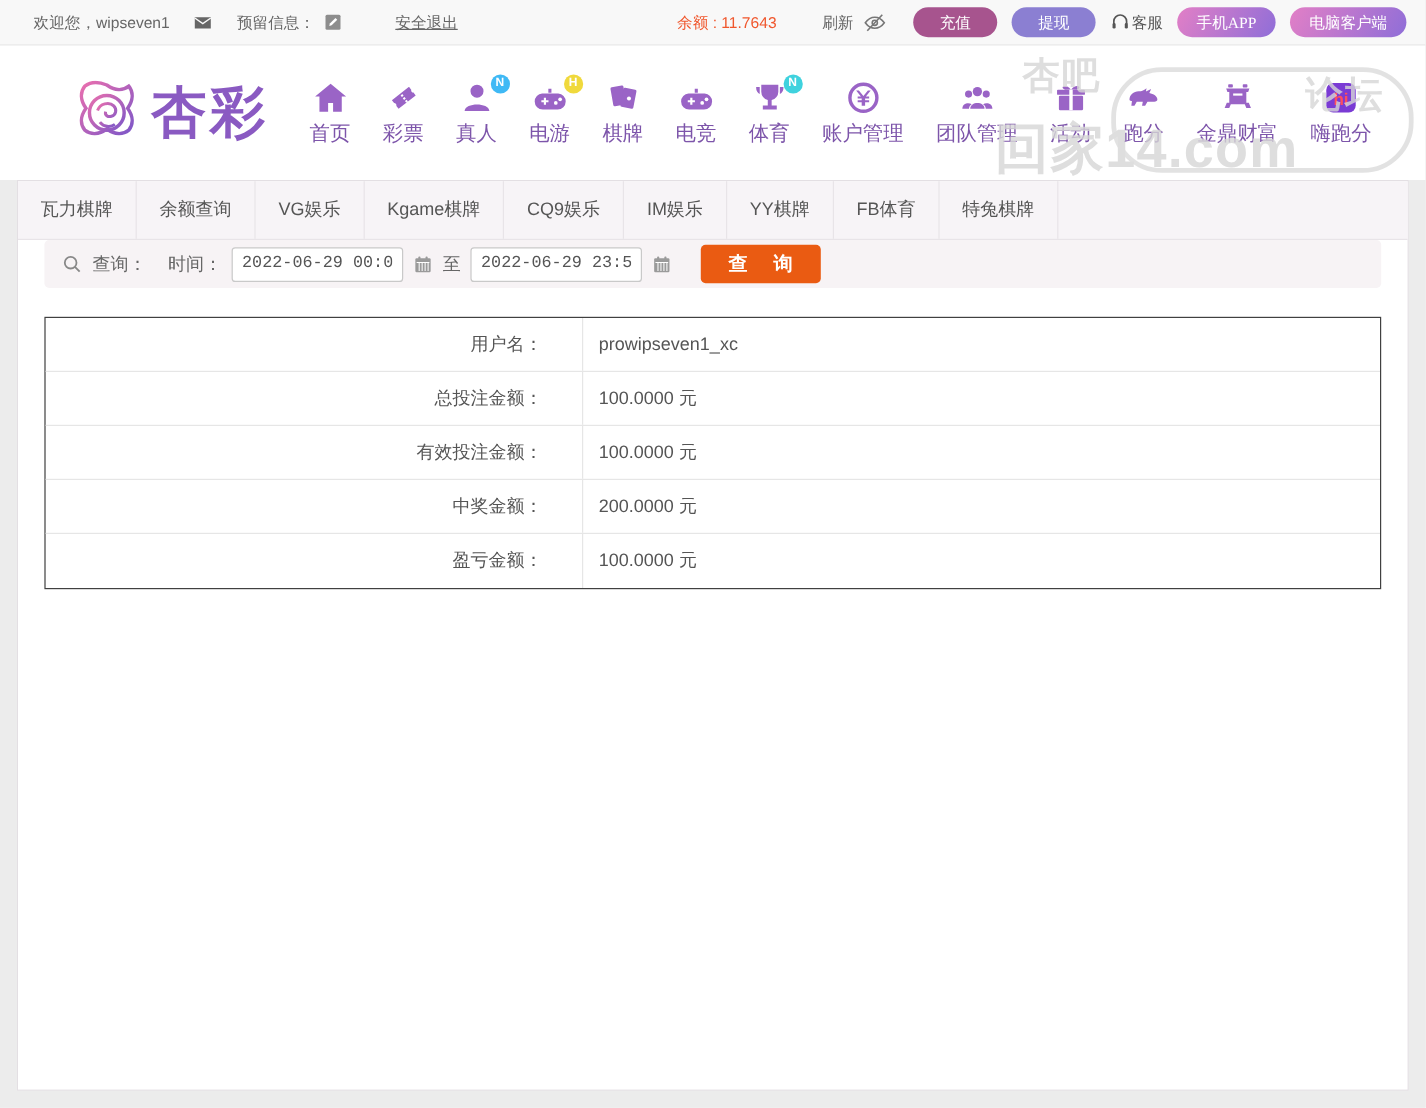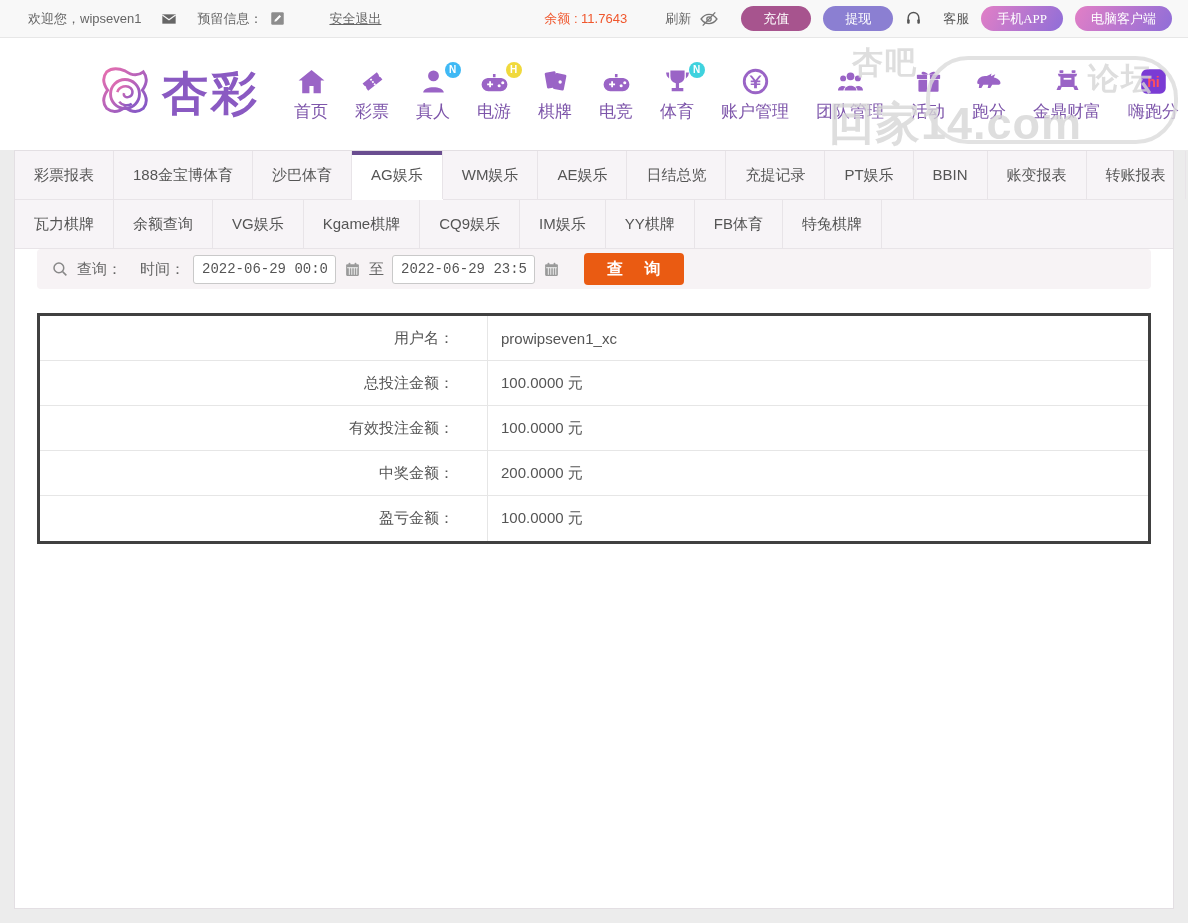--- a/index.html
+++ b/index.html
@@ -13,26 +13,26 @@
   .topbar .left { display:flex; align-items:center; gap:20px; }
   .topbar .right { margin-left:auto; display:flex; align-items:center; gap:12px; }
   .ico { display:inline-flex; align-items:center; justify-content:center; }
   .logout { text-decoration:underline; color:#666; cursor:pointer; }
   .balance { color:var(--balance,#f0572d); margin-right:26px; }
   .pill { border:none; color:#fff; font-size:13px; height:25px; padding:0 22px;
     border-radius:13px; cursor:pointer; font-family:Liberation Serif, serif; }
   .pill.recharge { background:var(--recharge-btn,#a7548e); }
   .pill.withdraw { background:var(--withdraw-btn,#8b7fd2); }
   .pill.grad { background:linear-gradient(120deg,var(--grad-pink,#e27fc6),var(--grad-purple,#8f6ed8)); padding:0 16px; }
-  .service { display:flex; align-items:center; gap:21px; color:#555; cursor:pointer; }
+  .service { display:flex; align-items:center; gap:1px; color:#555; cursor:pointer; }
   .refresh-wrap { display:flex; align-items:center; gap:8px; margin-right:10px; }
 
   
   .header { height:112px; background:#fff; display:flex; align-items:center;
-    padding-left:98px; position:relative; }
+    padding-left:62px; position:relative; }
   .logo { display:flex; align-items:center; gap:10px; flex:0 0 auto; }
   .logo-text { font-size:46px; font-weight:bold; color:var(--logo,#8a5ac2); letter-spacing:3px; }
   .nav { display:flex; align-items:flex-end; gap:27px; margin-left:34px; }
   .nav-item { display:flex; flex-direction:column; align-items:center; gap:3px;
     cursor:pointer; position:relative; }
   .nav-ico { color:var(--nav-icon,#9a64c6); position:relative; }
   .nav-ico svg { width:31px; height:31px; display:block; }
   .nav-label { font-size:17px; color:var(--nav-label,#7d55aa); white-space:nowrap; }
   .badge { position:absolute; top:-4px; right:-12px; width:16px; height:16px;
     border-radius:50%; color:#fff; font-size:10px; font-weight:bold;
@@ -61,21 +61,21 @@
     border-radius:4px; }
 
   .searchbar { margin:0 22px; height:40px; background:#f7f3f5; border-radius:4px;
     display:flex; align-items:center; gap:8px; padding:0 14px; font-size:15px; color:#666;font-family:Liberation Mono, monospace; }
   .searchbar input { width:143px; height:29px; border:1px solid #c9c9c9; border-radius:3px;
     font-size:14px; color:#555; padding:0 8px; font-family:inherit; background:#fff; }
   .query-btn { margin-left:16px; background:var(--orange-btn,#ea5b12); color:#fff; border:none;
     height:32px; padding:0 17px 0 23px; border-radius:4px; font-size:16px; font-weight:bold;
     letter-spacing:6px; cursor:pointer; font-family:inherit; }
 
-  .report { margin:24px 22px 0; border:3px solid #404040; }
+  .report { margin:24px 22px 0; border:1px solid #404040; }
   .trow { display:flex; border-bottom:1px solid #e6e6e6; height:45px; font-size:15px; }
   .trow:last-child { border-bottom:none; }
   .tlabel { width:448px; border-right:1px solid #e6e6e6; display:flex;
     align-items:center; justify-content:flex-end; padding-right:33px; color:#555; }
   .tvalue { display:flex; align-items:center; padding-left:13px; color:#555; }
 </style>
 </head>
 <body>
 
 <div class="topbar">
@@ -287,35 +287,20 @@
     </div>
   <div class="watermark">
     <span class="wm-t" style="left:852px;top:4px">杏吧</span>
     <span class="wm-t" style="left:1088px;top:20px">论坛</span>
     <span class="wm-box"></span>
     <span class="wm-domain">回家14.com</span>
   </div>
 </div>
 
 <div class="card">
-  <div class="tabs-row" id="tabs-row1">
-      <div class="tab">彩票报表</div>
-      <div class="tab">188金宝博体育</div>
-      <div class="tab">沙巴体育</div>
-      <div class="tab active">AG娱乐</div>
-      <div class="tab">WM娱乐</div>
-      <div class="tab">AE娱乐</div>
-      <div class="tab">日结总览</div>
-      <div class="tab">充提记录</div>
-      <div class="tab">PT娱乐</div>
-      <div class="tab">BBIN</div>
-      <div class="tab">账变报表</div>
-      <div class="tab">转账报表</div>
-      <div class="tab">返点总额</div>
-    </div>
   <div class="tabs-row" id="tabs-row2">
       <div class="tab">瓦力棋牌</div>
       <div class="tab">余额查询</div>
       <div class="tab">VG娱乐</div>
       <div class="tab">Kgame棋牌</div>
       <div class="tab">CQ9娱乐</div>
       <div class="tab">IM娱乐</div>
       <div class="tab">YY棋牌</div>
       <div class="tab">FB体育</div>
       <div class="tab">特兔棋牌</div>

